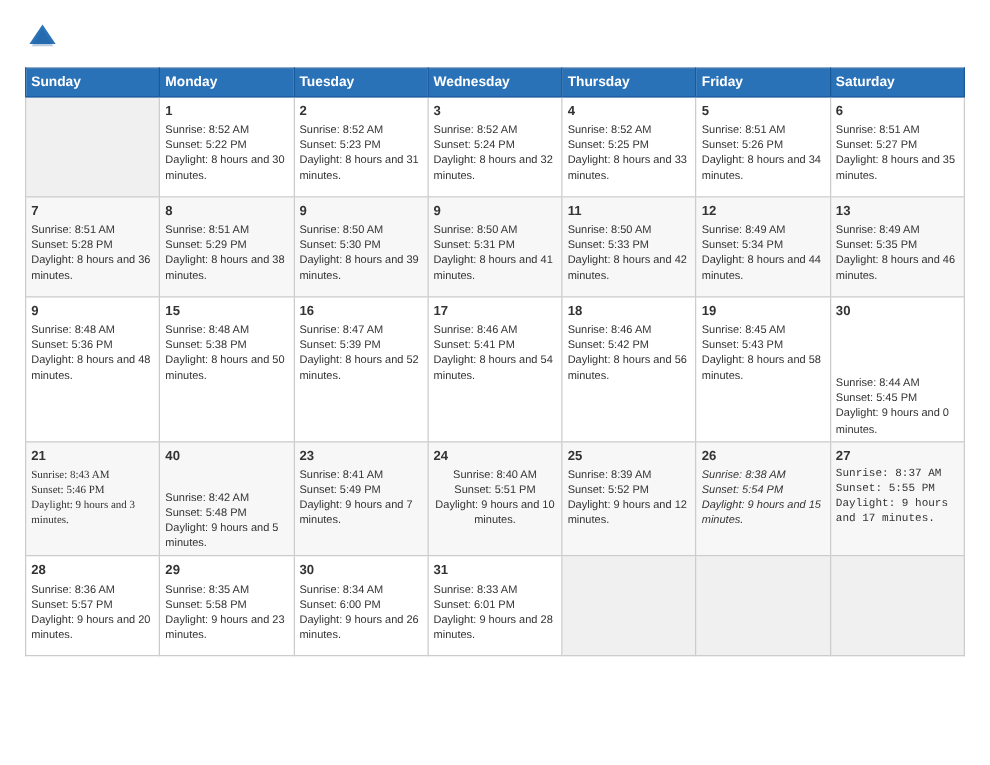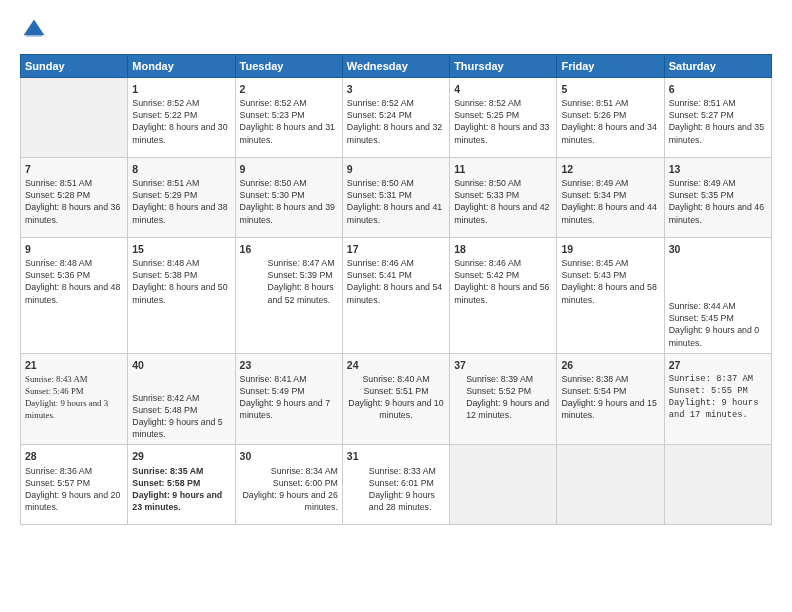--- a/index.html
+++ b/index.html
@@ -227,21 +227,21 @@
 Daylight: 8 hours and 48 minutes.</div>
           </td>
           <td>
             <span class="day-number">15</span>
             <div class="day-info" style="white-space: pre-line;">Sunrise: 8:48 AM
 Sunset: 5:38 PM
 Daylight: 8 hours and 50 minutes.</div>
           </td>
           <td>
             <span class="day-number">16</span>
-            <div class="day-info" style="white-space: pre-line; margin-left: 28px;">Sunrise: 8:47 AM
+            <div class="day-info" style="white-space: pre-line;">Sunrise: 8:47 AM
 Sunset: 5:39 PM
 Daylight: 8 hours and 52 minutes.</div>
           </td>
           <td>
             <span class="day-number">17</span>
             <div class="day-info" style="white-space: pre-line;">Sunrise: 8:46 AM
 Sunset: 5:41 PM
 Daylight: 8 hours and 54 minutes.</div>
           </td>
           <td>
@@ -282,60 +282,60 @@
 Sunset: 5:49 PM
 Daylight: 9 hours and 7 minutes.</div>
           </td>
           <td>
             <span class="day-number">24</span>
             <div class="day-info" style="white-space: pre-line; text-align: center;">Sunrise: 8:40 AM
 Sunset: 5:51 PM
 Daylight: 9 hours and 10 minutes.</div>
           </td>
           <td>
-            <span class="day-number">37</span>
-            <div class="day-info" style="white-space: pre-line; margin-left: 12px;">Sunrise: 8:39 AM
+            <span class="day-number">25</span>
+            <div class="day-info" style="white-space: pre-line;">Sunrise: 8:39 AM
 Sunset: 5:52 PM
 Daylight: 9 hours and 12 minutes.</div>
           </td>
           <td>
             <span class="day-number">26</span>
-            <div class="day-info" style="white-space: pre-line;">Sunrise: 8:38 AM
+            <div class="day-info" style="white-space: pre-line; font-style: italic;">Sunrise: 8:38 AM
 Sunset: 5:54 PM
 Daylight: 9 hours and 15 minutes.</div>
           </td>
           <td>
             <span class="day-number">27</span>
             <div class="day-info" style="white-space: pre-line; font-family: Liberation Mono, monospace;">Sunrise: 8:37 AM
 Sunset: 5:55 PM
 Daylight: 9 hours and 17 minutes.</div>
           </td>
         </tr>
         <tr>
           <td>
             <span class="day-number">28</span>
             <div class="day-info" style="white-space: pre-line;">Sunrise: 8:36 AM
 Sunset: 5:57 PM
 Daylight: 9 hours and 20 minutes.</div>
           </td>
           <td>
             <span class="day-number">29</span>
-            <div class="day-info" style="white-space: pre-line; font-weight: bold;">Sunrise: 8:35 AM
+            <div class="day-info" style="white-space: pre-line;">Sunrise: 8:35 AM
 Sunset: 5:58 PM
 Daylight: 9 hours and 23 minutes.</div>
           </td>
           <td>
             <span class="day-number">30</span>
-            <div class="day-info" style="white-space: pre-line; text-align: right;">Sunrise: 8:34 AM
+            <div class="day-info" style="white-space: pre-line;">Sunrise: 8:34 AM
 Sunset: 6:00 PM
 Daylight: 9 hours and 26 minutes.</div>
           </td>
           <td>
             <span class="day-number">31</span>
-            <div class="day-info" style="white-space: pre-line; margin-left: 22px;">Sunrise: 8:33 AM
+            <div class="day-info" style="white-space: pre-line;">Sunrise: 8:33 AM
 Sunset: 6:01 PM
 Daylight: 9 hours and 28 minutes.</div>
           </td>
           <td class="empty"></td>
           <td class="empty"></td>
           <td class="empty"></td>
         </tr>
       </tbody>
   </table>
 </div>

